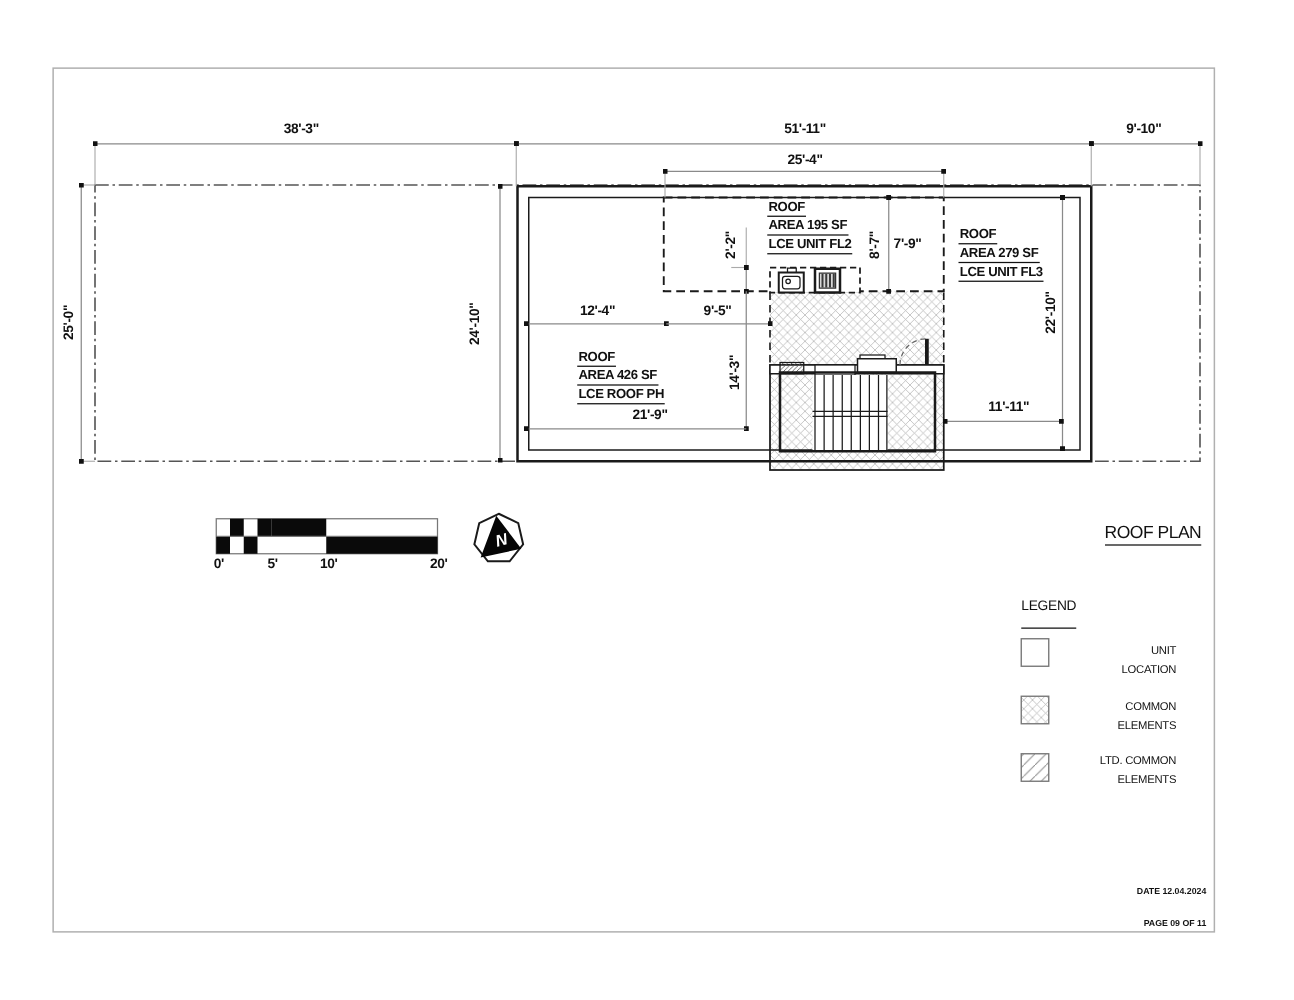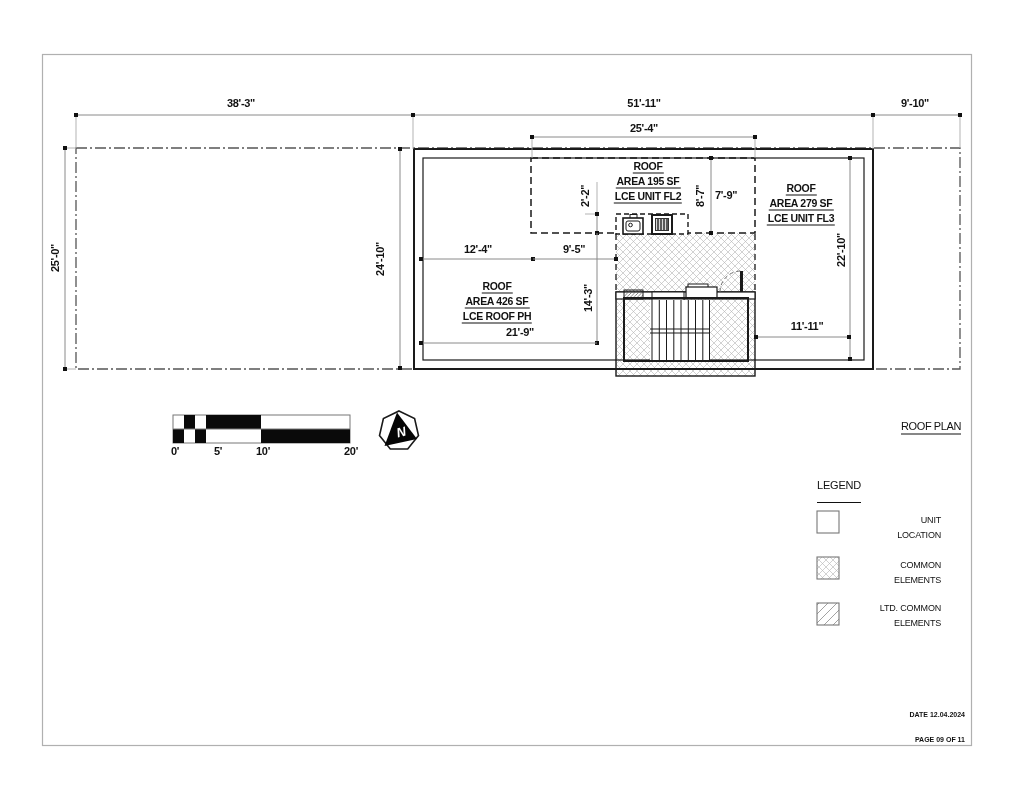--- a/index.html
+++ b/index.html
@@ -4,28 +4,28 @@
 <style>
   html,body{margin:0;padding:0;background:#ffffff;}
   body{width:1035px;height:800px;position:relative;overflow:hidden;
        font-family:"Liberation Sans", sans-serif;color:#111;}
   .sheet{position:absolute;inset:0;}
   svg{position:absolute;left:0;top:0;}
   .ov{position:absolute;left:0;top:0;width:1035px;height:800px;pointer-events:none;}
   .t{position:absolute;white-space:nowrap;transform:translate(-50%,-50%);
      font-size:11px;font-weight:700;letter-spacing:-0.3px;}
   .rot{transform:translate(-50%,-50%) rotate(-90deg);}
-  .roof-label{position:absolute;transform:translate(-50%,-50%);text-align:center;
+  .roof-label{position:absolute;transform:translate(-50%,-50%);
      font-size:10.5px;font-weight:700;letter-spacing:-0.3px;}
   .roof-label .rl{line-height:15px;height:15px;}
   .roof-label .rl span{border-bottom:1px solid #111;padding:0 1px 1px 1px;}
   .scale-lbl{font-size:11px;font-weight:700;}
   .north-n{font-size:13px;font-weight:700;font-style:italic;color:#fff;
      transform:translate(-50%,-50%) rotate(-14deg);}
-  .title{position:absolute;transform:translate(0,-50%);font-size:11px;font-weight:400;
+  .title{position:absolute;transform:translate(0,-50%);font-size:14px;font-weight:400;
      letter-spacing:-0.4px;border-bottom:1.2px solid #111;padding-bottom:2px;}
   .legend-title{position:absolute;transform:translate(0,-50%);font-size:11px;font-weight:400;
      letter-spacing:-0.2px;border-bottom:1px solid #111;padding-bottom:11px;}
   .legend-label{position:absolute;transform:translate(0,-50%);text-align:right;
      font-size:9px;font-weight:400;letter-spacing:-0.2px;line-height:15px;}
   .footer-txt{position:absolute;transform:translate(0,-50%);font-size:7px;font-weight:700;
      letter-spacing:0;}
 </style>
 </head>
 <body>

